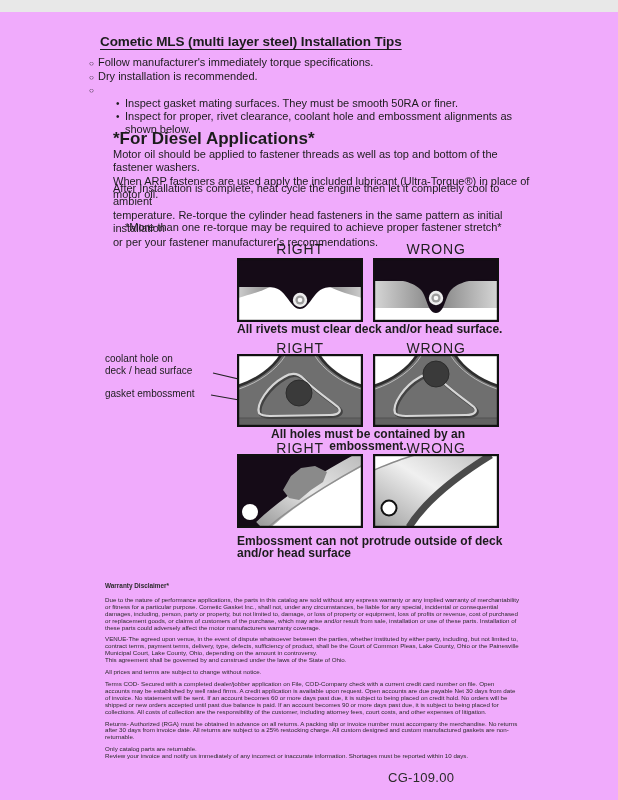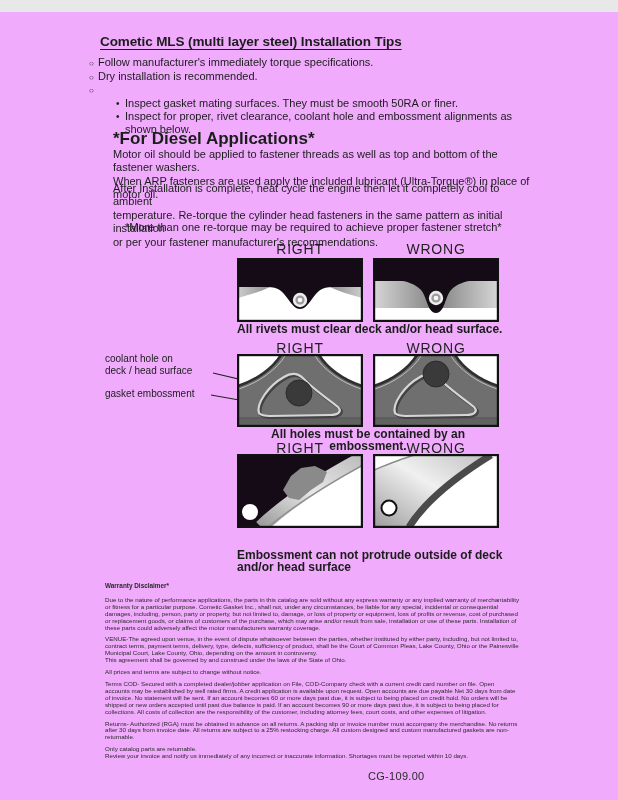--- a/index.html
+++ b/index.html
@@ -23,21 +23,21 @@
   .p2{top:170px;}
   .note{top:209px;padding-left:12px;}
   .fig-label{position:absolute;width:126px;text-align:center;font-size:14px;letter-spacing:0.8px;color:#1f1f1f;}
   .fig-box{position:absolute;display:block;}
   .fig-caption{position:absolute;font-size:12px;font-weight:bold;white-space:pre-line;line-height:11.5px;}
   .callout{position:absolute;left:105px;width:106px;font-size:10px;line-height:11.5px;white-space:pre-line;color:#1c1c1c;}
   .leader-svg{position:absolute;left:110px;top:340px;}
   .legal{position:absolute;left:105px;top:571px;width:415px;font-size:6.2px;line-height:6.9px;color:#2a2a2a;}
   .legal h2{font-size:6.4px;margin:0 0 7px 0;}
   .legal p{margin:0 0 5px 0;white-space:pre-line;}
-  .footer-code{position:absolute;left:368px;top:758px;font-size:11px;color:#2b2b2b;letter-spacing:0.3px;}
+  .footer-code{position:absolute;left:388px;top:758px;font-size:13px;color:#2b2b2b;letter-spacing:0.3px;}
 </style>
 </head>
 <body>
 
 <div class="page">
 
   <div class="title">Cometic MLS (multi layer steel) Installation Tips</div>
 
   <div class="tips">
     <div class="tip-row">
@@ -193,21 +193,21 @@
       </linearGradient>
     </defs>
     <rect x="1" y="1" width="124" height="72" fill="#ffffff"></rect>
     <path d="M1,16 C16,10 30,4 42,1 L112,1 C90,14 70,30 58,44 C48,56 42,66 38,73 L1,73 Z" fill="url(#g3b)"></path>
     <path d="M1,16 C16,10 30,4 42,1" stroke="#8a8a8a" stroke-width="1.4" fill="none"></path>
     <path d="M36,73 Q58,38 118,1" stroke="#4a4a4a" stroke-width="7" fill="none"></path>
     <circle cx="16" cy="54" r="7.5" fill="#ffffff" stroke="#111111" stroke-width="2"></circle>
     <rect x="1" y="1" width="124" height="72" fill="none" stroke="#111111" stroke-width="2.4"></rect>
   </svg>
 
-  <div class="fig-caption" style="left:237px;top:538px;">Embossment can not protrude outside of deck
+  <div class="fig-caption" style="left:237px;top:524px;">Embossment can not protrude outside of deck
 and/or head surface</div>
 
   <div class="legal">
     <h2>Warranty Disclaimer*</h2>
     <p>Due to the nature of performance applications, the parts in this catalog are sold without any express warranty or any implied warranty of merchantability or fitness for a particular purpose. Cometic Gasket Inc., shall not, under any circumstances, be liable for any special, incidental or consequential damages, including, person, party or property, but not limited to, damage, or loss of property or equipment, loss of profits or revenue, cost of purchased or replacement goods, or claims of customers of the purchase, which may arise and/or result from sale, installation or use of these parts. Installation of these parts could adversely affect the motor manufacturers warranty coverage.</p>
     <p>VENUE-The agreed upon venue, in the event of dispute whatsoever between the parties, whether instituted by either party, including, but not limited to, contract terms, payment terms, delivery, type, defects, sufficiency of product, shall be the Court of Common Pleas, Lake County, Ohio or the Painesville Municipal Court, Lake County, Ohio, depending on the amount in controversy.
 This agreement shall be governed by and construed under the laws of the State of Ohio.</p>
     <p>All prices and terms are subject to change without notice.</p>
     <p>Terms COD- Secured with a completed dealer/jobber application on File, COD-Company check with a current credit card number on file. Open accounts may be established by well rated firms. A credit application is available upon request. Open accounts are due payable Net 30 days from date of invoice. No statement will be sent. If an account becomes 60 or more days past due, it is subject to being placed on credit hold. No orders will be shipped or new orders accepted until past due balance is paid. If an account becomes 90 or more days past due, it is subject to being placed for collections. All costs of collection are the responsibility of the customer, including attorney fees, court costs, and other expenses of litigation.</p>
     <p>Returns- Authorized (RGA) must be obtained in advance on all returns. A packing slip or invoice number must accompany the merchandise. No returns after 30 days from invoice date. All returns are subject to a 25% restocking charge. All custom designed and custom manufactured gaskets are non-returnable.</p>

